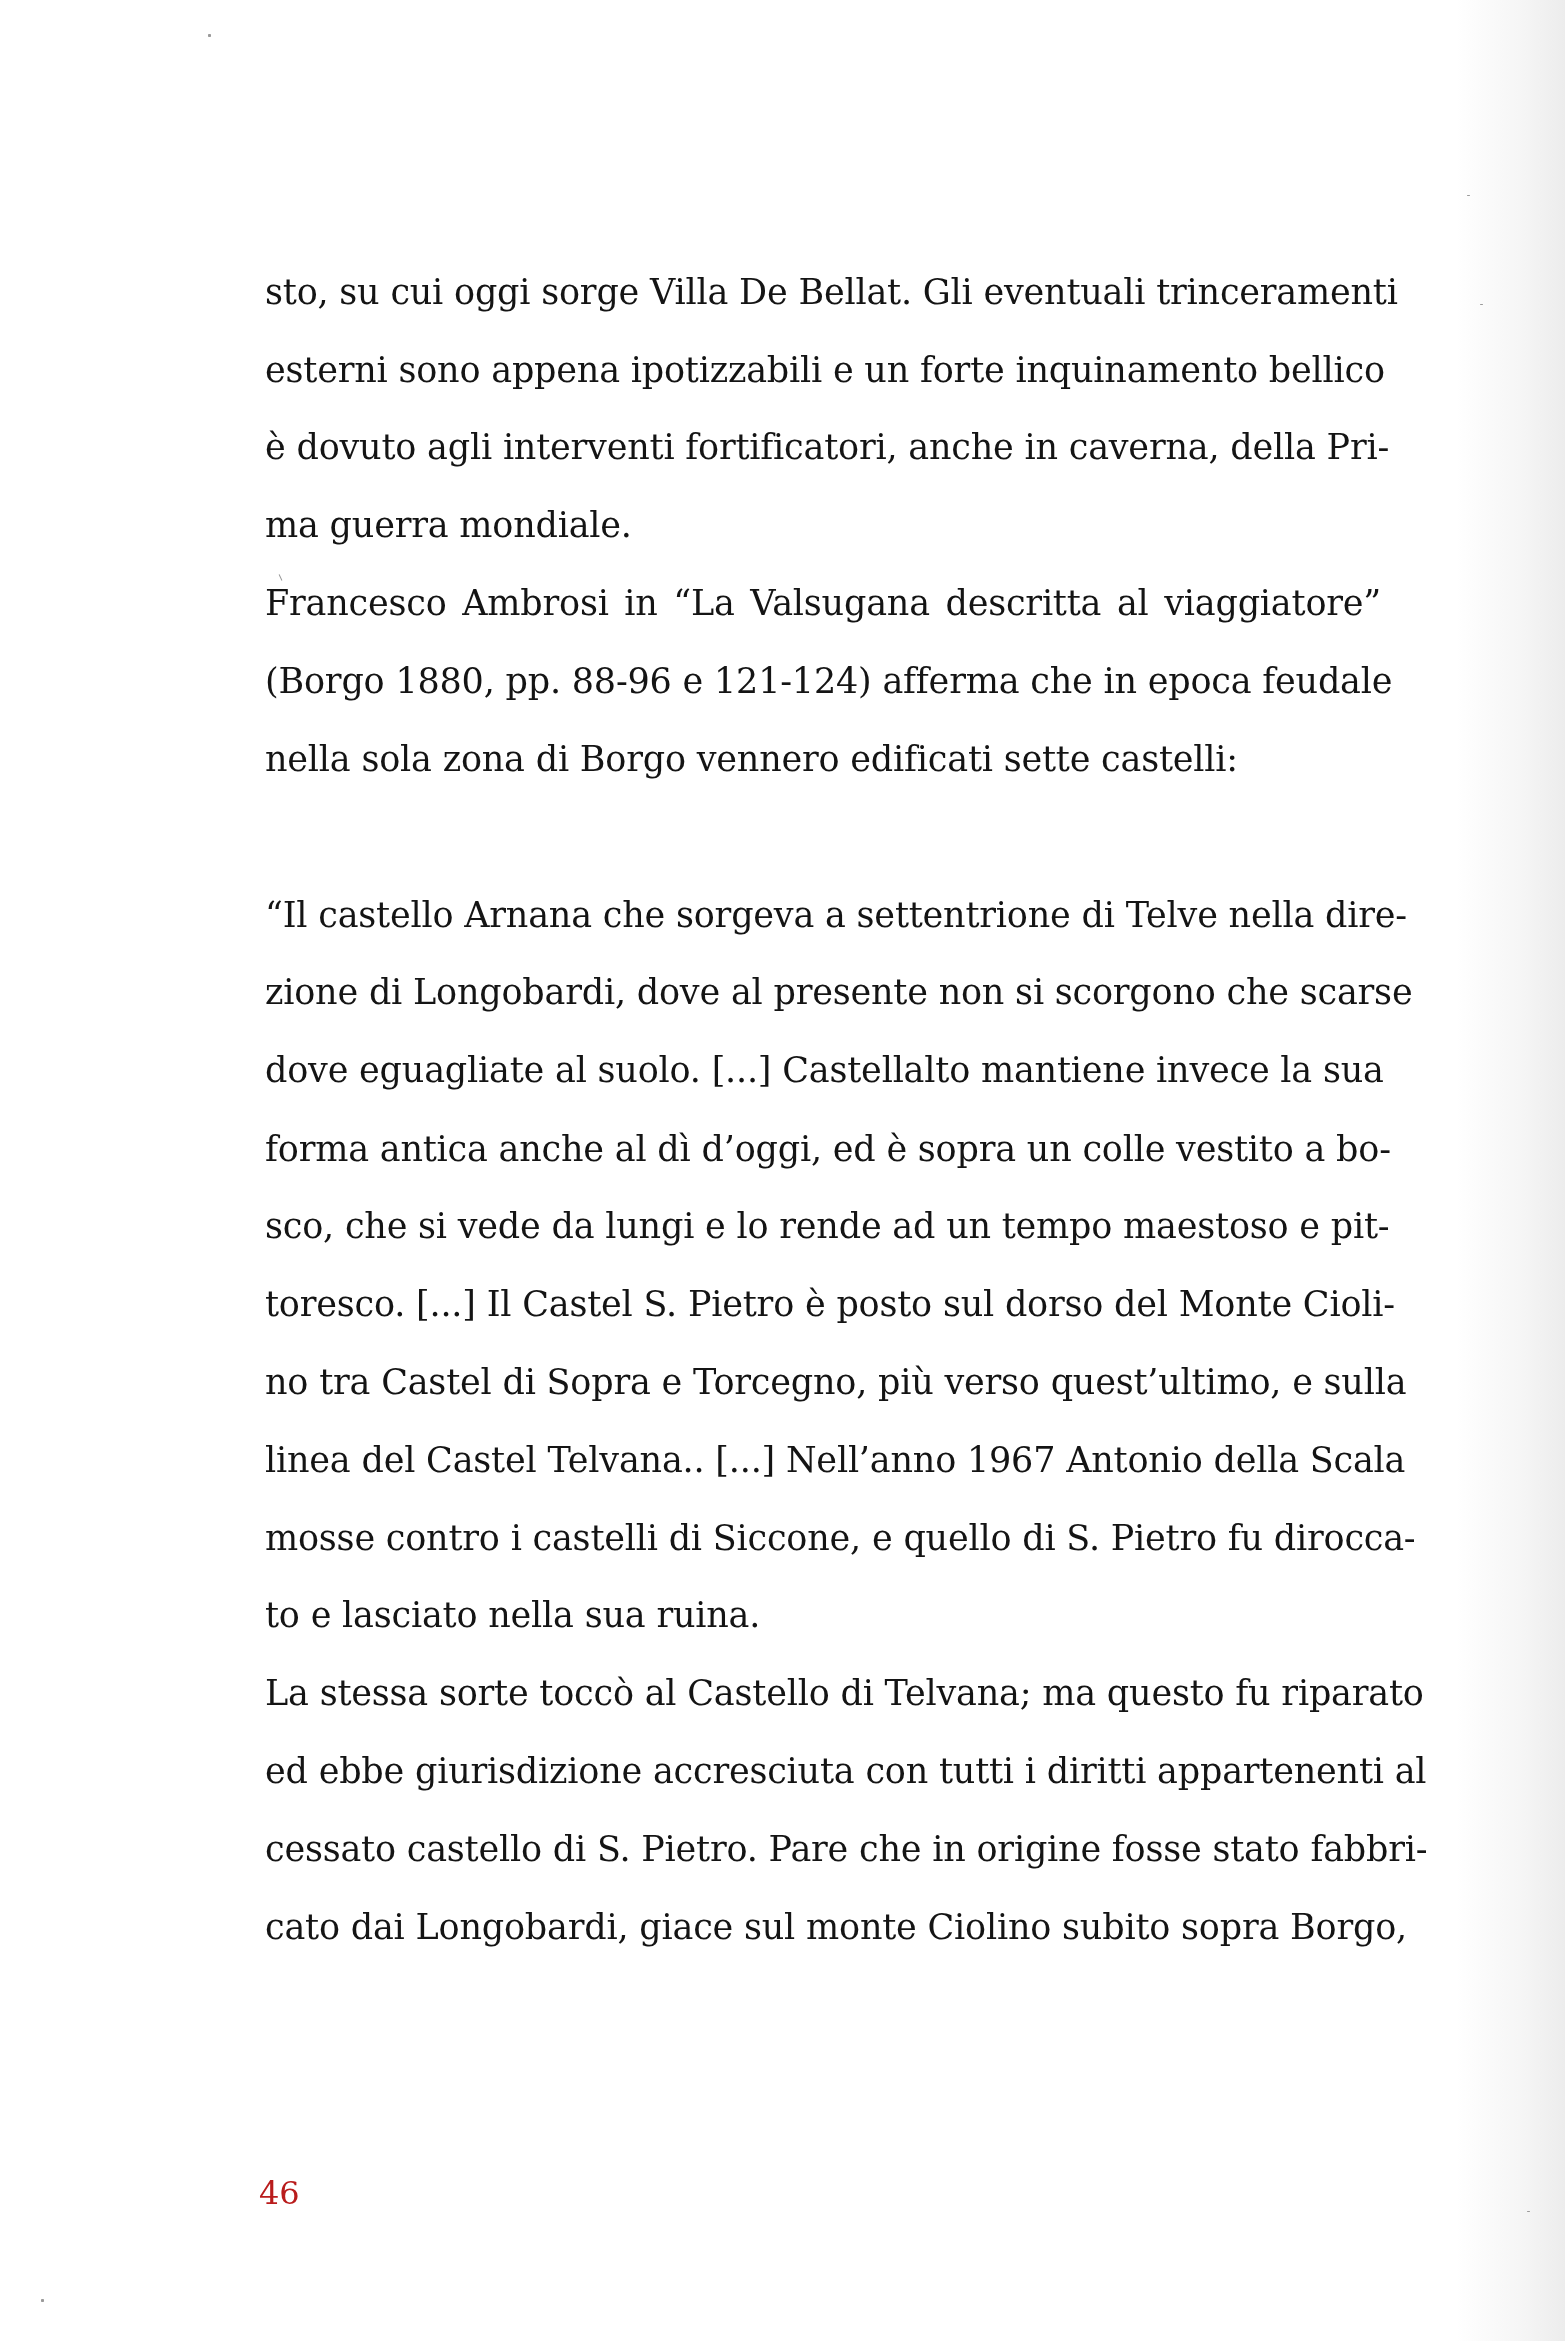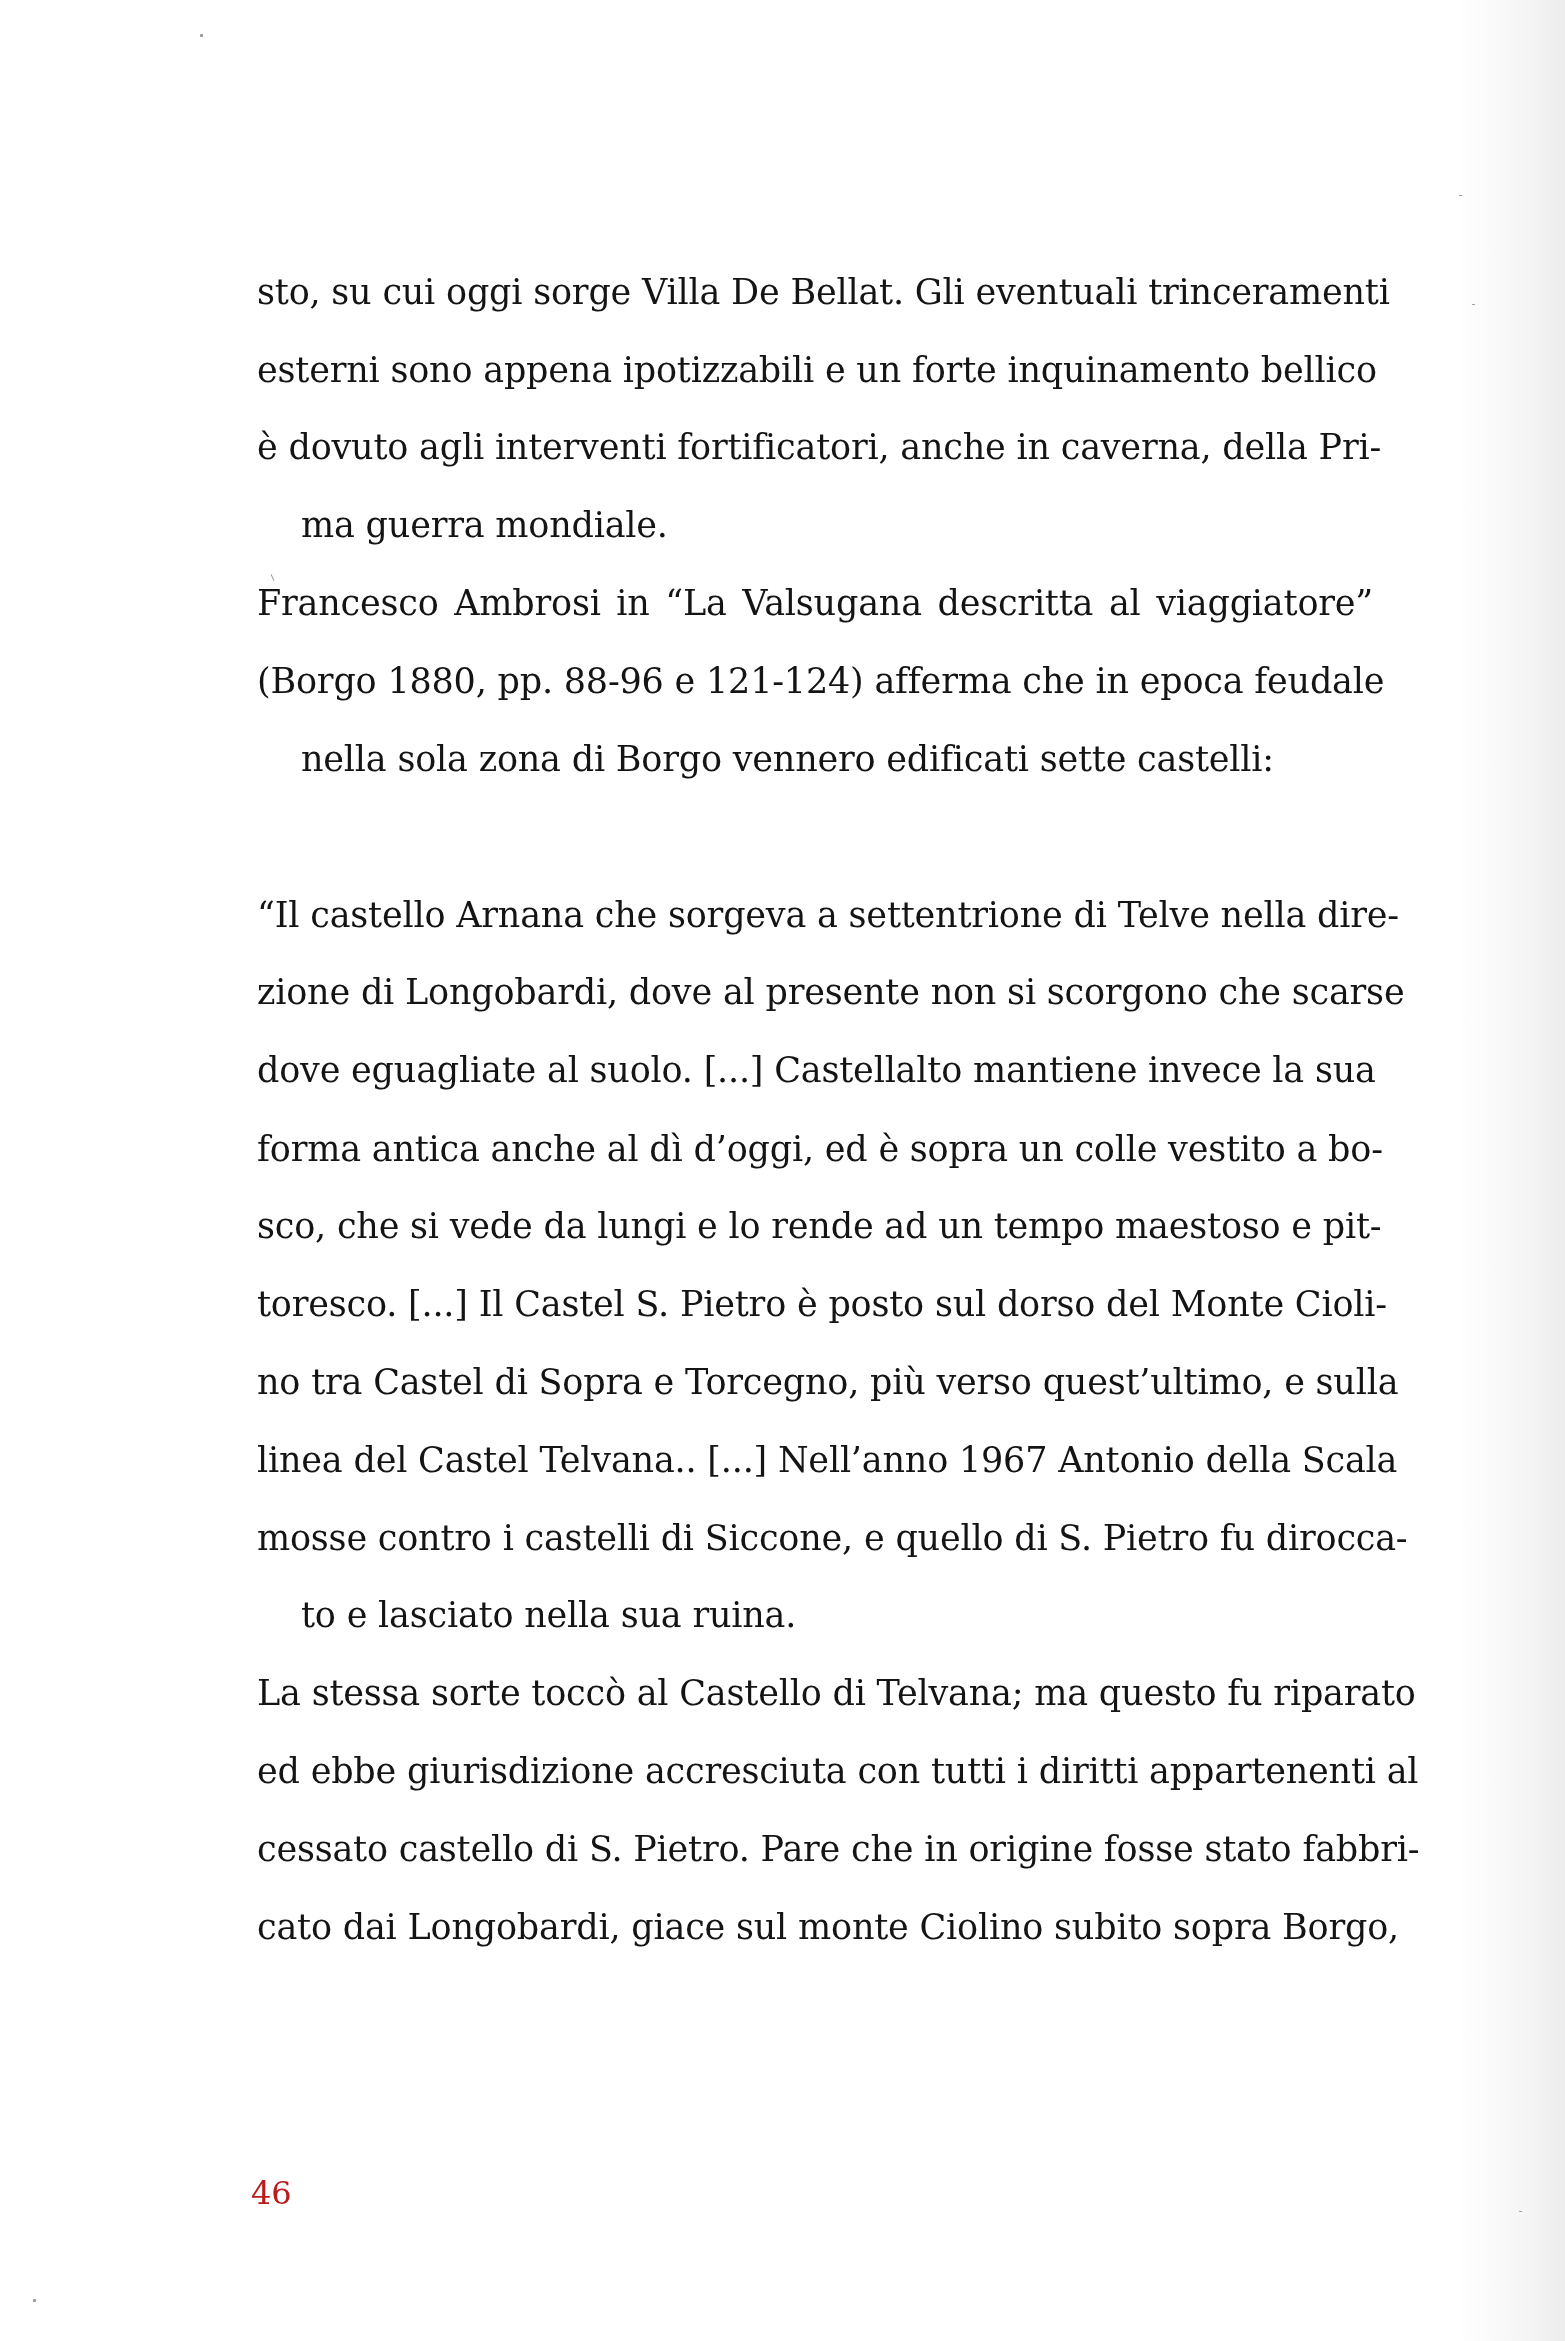--- a/index.html
+++ b/index.html
@@ -9,21 +9,21 @@
     }
     body {
       width: 1566px;
       height: 2342px;
       position: relative;
       overflow: hidden;
       background: linear-gradient(to right, #ffffff 0%, #ffffff 93%, #f6f6f6 97%, #ececec 100%);
     }
     .page {
       position: absolute;
-      left: 4px; top: 0;
+      left: 12px; top: 0;
       width: 1244px;
       height: 2342px;
     }
     .text-block {
       position: absolute;
       left: 253px;
       width: 1116px;
       top: 253px;
       font-family: "DejaVu Serif", "Liberation Serif", serif;
       font-size: 35px;
@@ -36,21 +36,20 @@
       height: 78px;
       line-height: 78px;
       white-space: nowrap;
       text-align: justify;
       text-align-last: justify;
       letter-spacing: -0.2px;
     }
     .line.last {
       text-align: right;
       text-align-last: left;
-      margin-left: 44px;
     }
     .page-number {
       position: absolute;
       left: 247px;
       top: 2172px;
       font-family: "DejaVu Serif", "Liberation Serif", serif;
       font-size: 32px;
       color: #b91c1c;
       line-height: 42px;
     }

